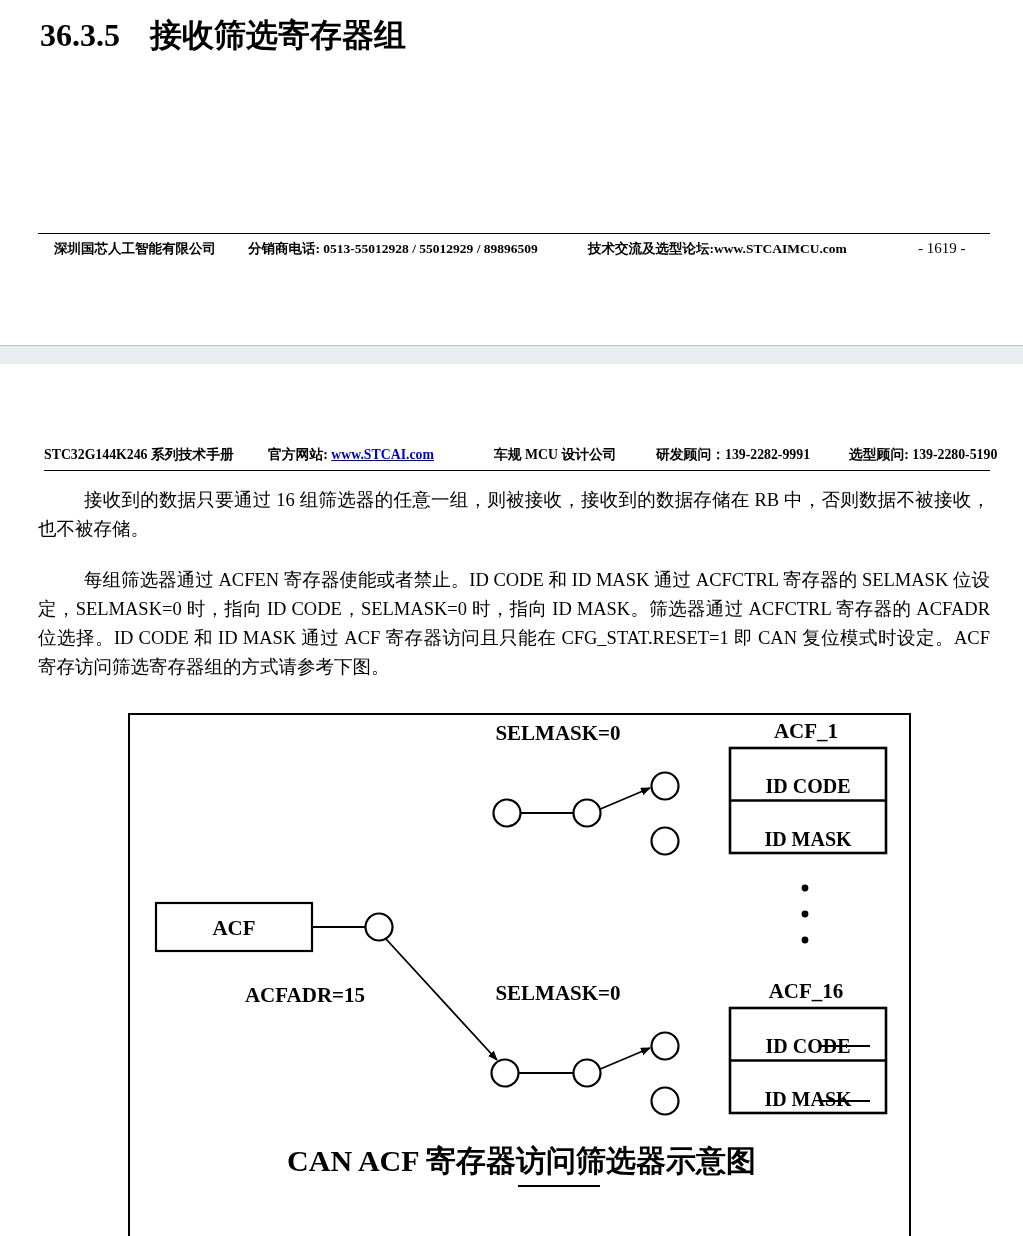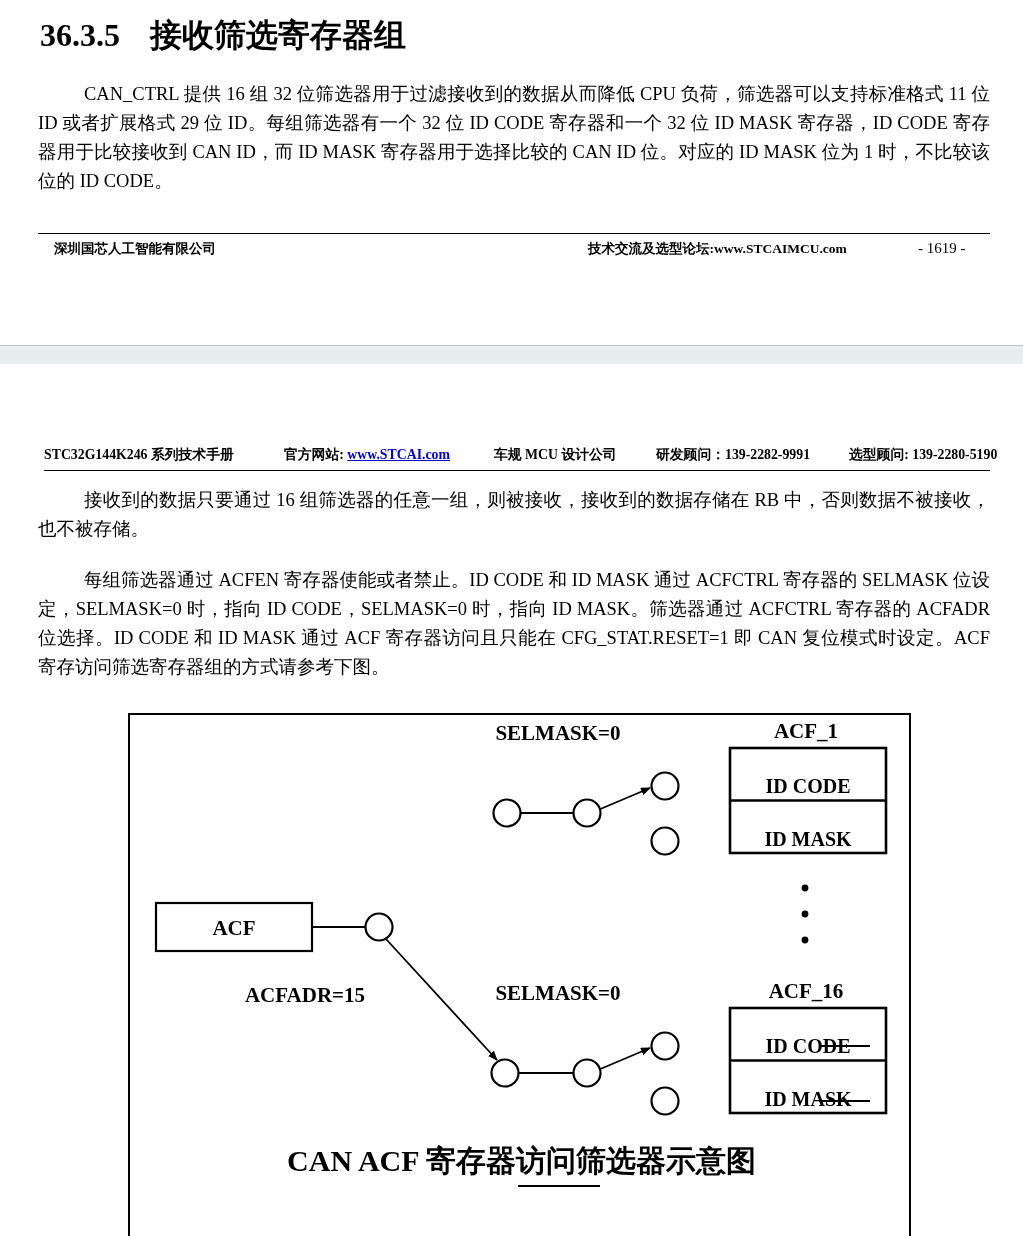--- a/index.html
+++ b/index.html
@@ -102,21 +102,21 @@
     position: absolute;
     left: 44px;
     top: 82px;
     width: 946px;
     height: 22px;
     font-size: 13.8px;
     font-weight: bold;
     white-space: nowrap;
   }
   .hdr-row .h-manual { position: absolute; left: 0px; }
-  .hdr-row .h-site   { position: absolute; left: 240px; text-align: right; }
+  .hdr-row .h-site   { position: absolute; left: 224px; text-align: right; }
   .hdr-row .h-link   { color: #0000cc; text-decoration: underline; }
   .hdr-row .h-auto   { position: absolute; left: 450px; }
   .hdr-row .h-rd     { position: absolute; left: 612px; }
   .hdr-row .h-sel    { position: absolute; left: 805px; }
   #p2-header-rule { position: absolute; left: 44px; top: 106px; width: 946px; height: 0; border-top: 1.8px solid #000; }
 
   #p2-para-1 { left: 38px; top: 122px; width: 952px; text-indent: 46px; }
   #p2-para-2 { left: 38px; top: 202px; width: 952px; text-indent: 46px; }
 
   
@@ -148,26 +148,26 @@
 </style>
 </head>
 <body>
 
 <div id="page-one">
 
   <div class="sec-heading">
     <span class="num">36.3.5</span><span>接收筛选寄存器组</span>
   </div>
 
-  <div class="body-para" id="p1-para">CAN_CTRL 提供 16 组 32 位筛选器用于过滤接收到的数据从而降低 CPU 负荷，筛选器可以支持标准格式 11 位 ID 或者扩展格式 29 位 ID。每组筛选器有一个 32 位 ID CODE 寄存器和一个 32 位 ID MASK 寄存器，ID CODE 寄存器用于比较接收到 CAN ID，而 ID MASK 寄存器用于选择比较的 CAN ID 位。对应的 ID MASK 位为 1 时，不比较该位的 ID CODE。</div>
 
   <div class="page-rule" id="p1-footer-rule"></div>
 
   <div class="footer-row">
     <span class="f-company">深圳国芯人工智能有限公司</span>
+    <span class="f-phone">分销商电话: 0513-55012928 / 55012929 / 89896509</span>
     <span class="f-forum"><span>技术交流及选型论坛:</span><span class="f-link">www.STCAIMCU.com</span></span>
     <span class="f-page">- 1619 -</span>
   </div>
 
 </div>
 
 <div id="page-gap"></div>
 
 <div id="page-two">
 

